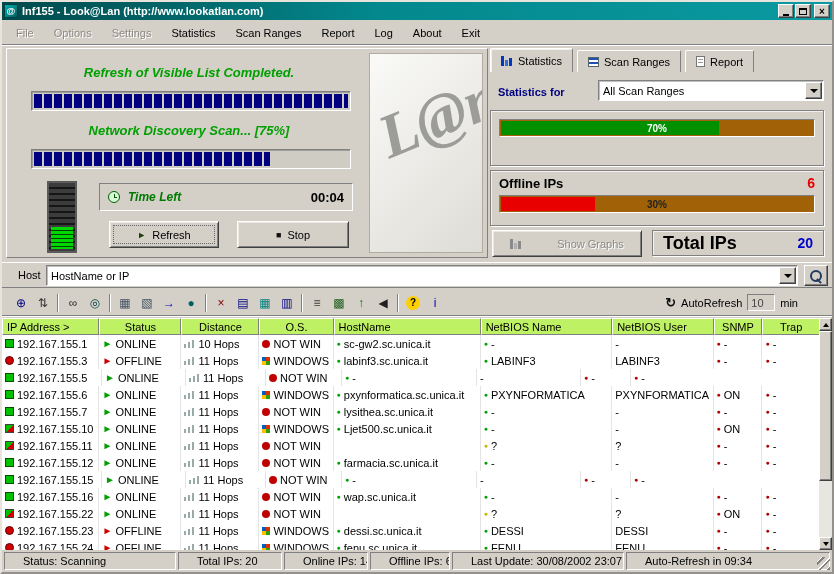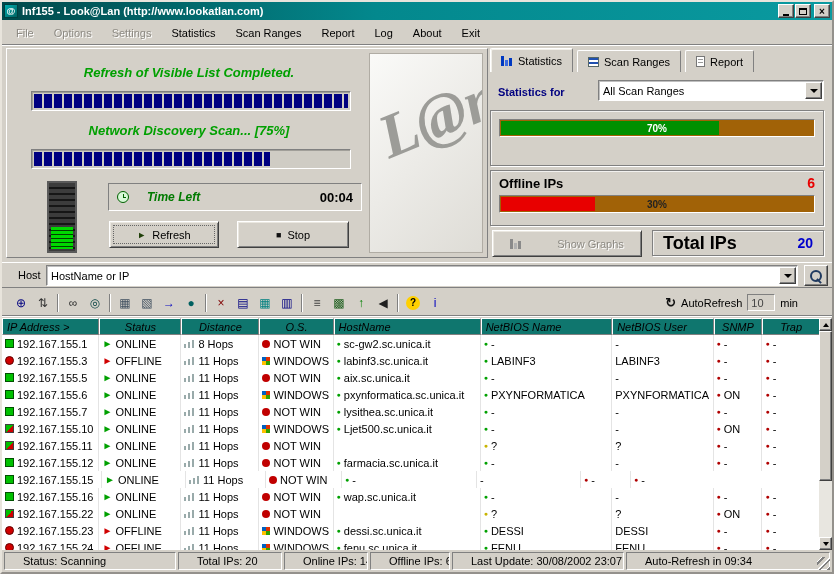--- a/index.html
+++ b/index.html
@@ -44,21 +44,21 @@
           box-shadow:inset 1px 1px 0 rgba(0,0,0,.22); }
   .pbar1 { top:42px; } .pbar2 { top:100px; }
   .pfill { height:100%; background:repeating-linear-gradient(90deg,#000080 0 8px,#cfccc4 8px 10px); }
   .server-icon { position:absolute; left:40px; top:132px; width:30px; height:72px;
                  background:repeating-linear-gradient(180deg,#3c3c3c 0 4px,#161616 4px 6px);
                  border:2px solid #5a5a5a; }
   .server-leds { position:absolute; left:2px; right:2px; bottom:2px; height:22px;
                  background:repeating-linear-gradient(180deg,#00d800 0 3px,#004000 3px 4px); }
   .timebox { position:absolute; left:92px; top:134px; width:254px; height:28px;
              border:1px solid; border-color:#808080 #fff #fff #808080;
-             display:flex; align-items:center; padding:0 8px; gap:18px;margin-left:9px; }
+             display:flex; align-items:center; padding:0 8px; gap:8px; }
   .clock-icon { width:12px; height:12px; border-radius:50%; border:1px solid #006000;
                 background:#d8f8d8; position:relative; flex:0 0 auto; }
   .clock-icon::after { content:""; position:absolute; left:5px; top:2px; width:1px; height:4px; background:#006000; }
   .clock-icon::before { content:""; position:absolute; left:5px; top:5px; width:3px; height:1px; background:#006000; }
   .time-label { color:#007a00; font-weight:bold; font-style:italic; font-size:12px; }
   .time-value { margin-left:auto; font-weight:bold; font-size:13px; }
   .btn { position:absolute; height:27px; background:#d4d0c8; border:1px solid;
          border-color:#fff #404040 #404040 #fff;
          box-shadow:inset 1px 1px 0 #eae7e0, inset -1px -1px 0 #808080;
          display:flex; align-items:center; justify-content:center; gap:6px;
@@ -154,22 +154,22 @@
   .tool-sep { width:2px; height:18px; margin:0 3px; border-left:1px solid #808080; border-right:1px solid #fff; }
   .ar { display:flex; align-items:center; gap:5px; margin-left:auto; margin-right:26px; }
   .ar-icon { font-size:13px; font-weight:bold; color:#111; }
   .ar-input { width:28px; height:17px; background:#d4d0c8; border:1px solid;
               border-color:#808080 #fff #fff #808080; font:11px "Liberation Sans",sans-serif;
               padding:0 3px; color:#444; }
 
   
   .table { position:absolute; top:316px; left:0; right:0; height:232px; background:#fff; }
   .thead { position:absolute; top:0; left:0; right:13px; height:17px; display:flex; }
-  .hcell { background:#0f766e; border:1px solid; border-color:#fff #808080 #808080 #fff;
-           display:flex; align-items:center; padding:0 4px; overflow:hidden; white-space:nowrap;font-style:italic; }
+  .hcell { background:#bef264; border:1px solid; border-color:#fff #808080 #808080 #fff;
+           display:flex; align-items:center; padding:0 4px; overflow:hidden; white-space:nowrap; }
   .tbody { position:absolute; top:17px; left:0; right:13px; bottom:0; overflow:hidden; background:#fff; }
   .trow { display:flex; height:17px; }
   .cell { display:flex; align-items:center; gap:3px; padding:0 3px;
           border-right:1px solid #e4e4e4; overflow:hidden; white-space:nowrap; }
   .col-ip{width:100px} .col-status{width:84px} .col-distance{width:80px} .col-os{width:76px}
   .col-hostname{width:151px} .col-nbname{width:135px} .col-nbuser{width:104px}
   .col-snmp{width:50px} .col-trap{width:58px; border-right:none}
   .hc-center { justify-content:center; }
   .led { width:9px; height:9px; flex:0 0 auto; }
   .led-online { background:#00c000; border:1px solid #005000; }
@@ -419,21 +419,21 @@
     <span class="cell col-ip">
             <i class="led led-online"></i>
             <span>192.167.155.1</span>
           </span>
     <span class="cell col-status">
             <i class="arrow arrow-green">►</i>
             <span>ONLINE</span>
           </span>
     <span class="cell col-distance">
             <i class="disticon"></i>
-            <span>8 Hops</span>
+            <span>10 Hops</span>
           </span>
     <span class="cell col-os">
             <i class="osicon os-notwin"></i>
             <span>NOT WIN</span>
           </span>
     <span class="cell col-hostname">
             <i class="dot dot-green">●</i>
             <span>sc-gw2.sc.unica.it</span>
           </span>
     <span class="cell col-nbname">
@@ -498,24 +498,20 @@
             <i class="arrow arrow-green">►</i>
             <span>ONLINE</span>
           </span>
     <span class="cell col-distance">
             <i class="disticon"></i>
             <span>11 Hops</span>
           </span>
     <span class="cell col-os">
             <i class="osicon os-notwin"></i>
             <span>NOT WIN</span>
-          </span>
-    <span class="cell col-hostname">
-            <i class="dot dot-green">●</i>
-            <span>aix.sc.unica.it</span>
           </span>
     <span class="cell col-nbname">
             <i class="dot dot-green">●</i>
             <span>-</span>
           </span>
     <span class="cell col-nbuser">
             <span>-</span>
           </span>
     <span class="cell col-snmp">
             <i class="dot dot-red">●</i>

